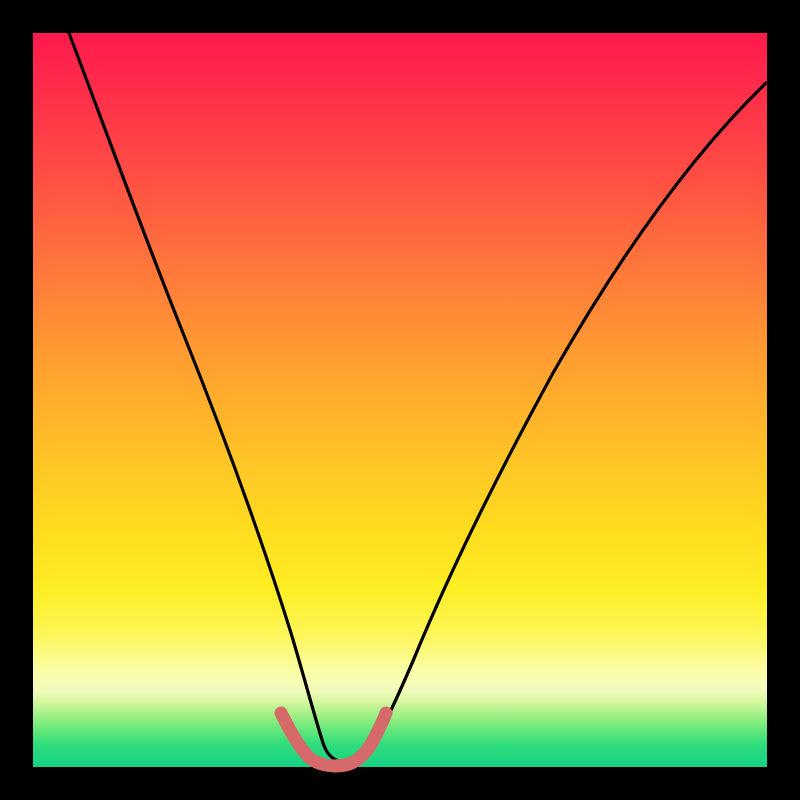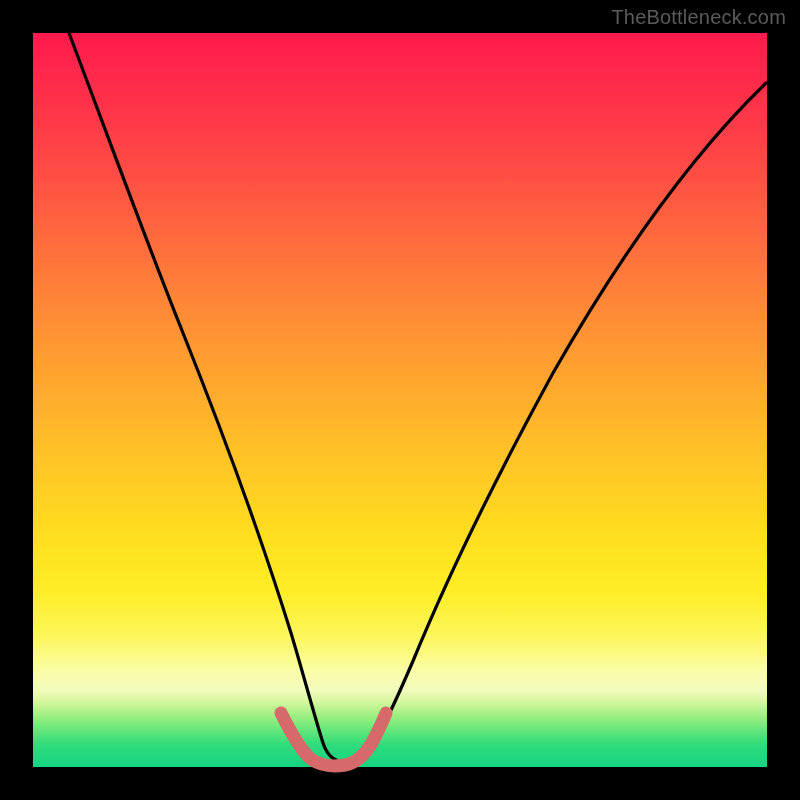--- a/index.html
+++ b/index.html
@@ -61,21 +61,20 @@
     top: 0;
     width: 734px;
     height: 734px;
     overflow: visible;
   }
 </style>
 </head>
 <body>
 
 <div class="frame">
-  <div class="watermark">TheBottleneck.com</div>
 
   <div class="plot-area">
     <svg class="curve" viewBox="0 0 734 734">
       <path d="M 36 0
                C 70 90, 110 200, 150 300
                C 190 400, 230 510, 258 600
                C 270 640, 280 678, 290 710
                C 294 722, 300 728, 310 729
                C 320 730, 330 726, 338 714
                C 348 700, 362 670, 380 628

